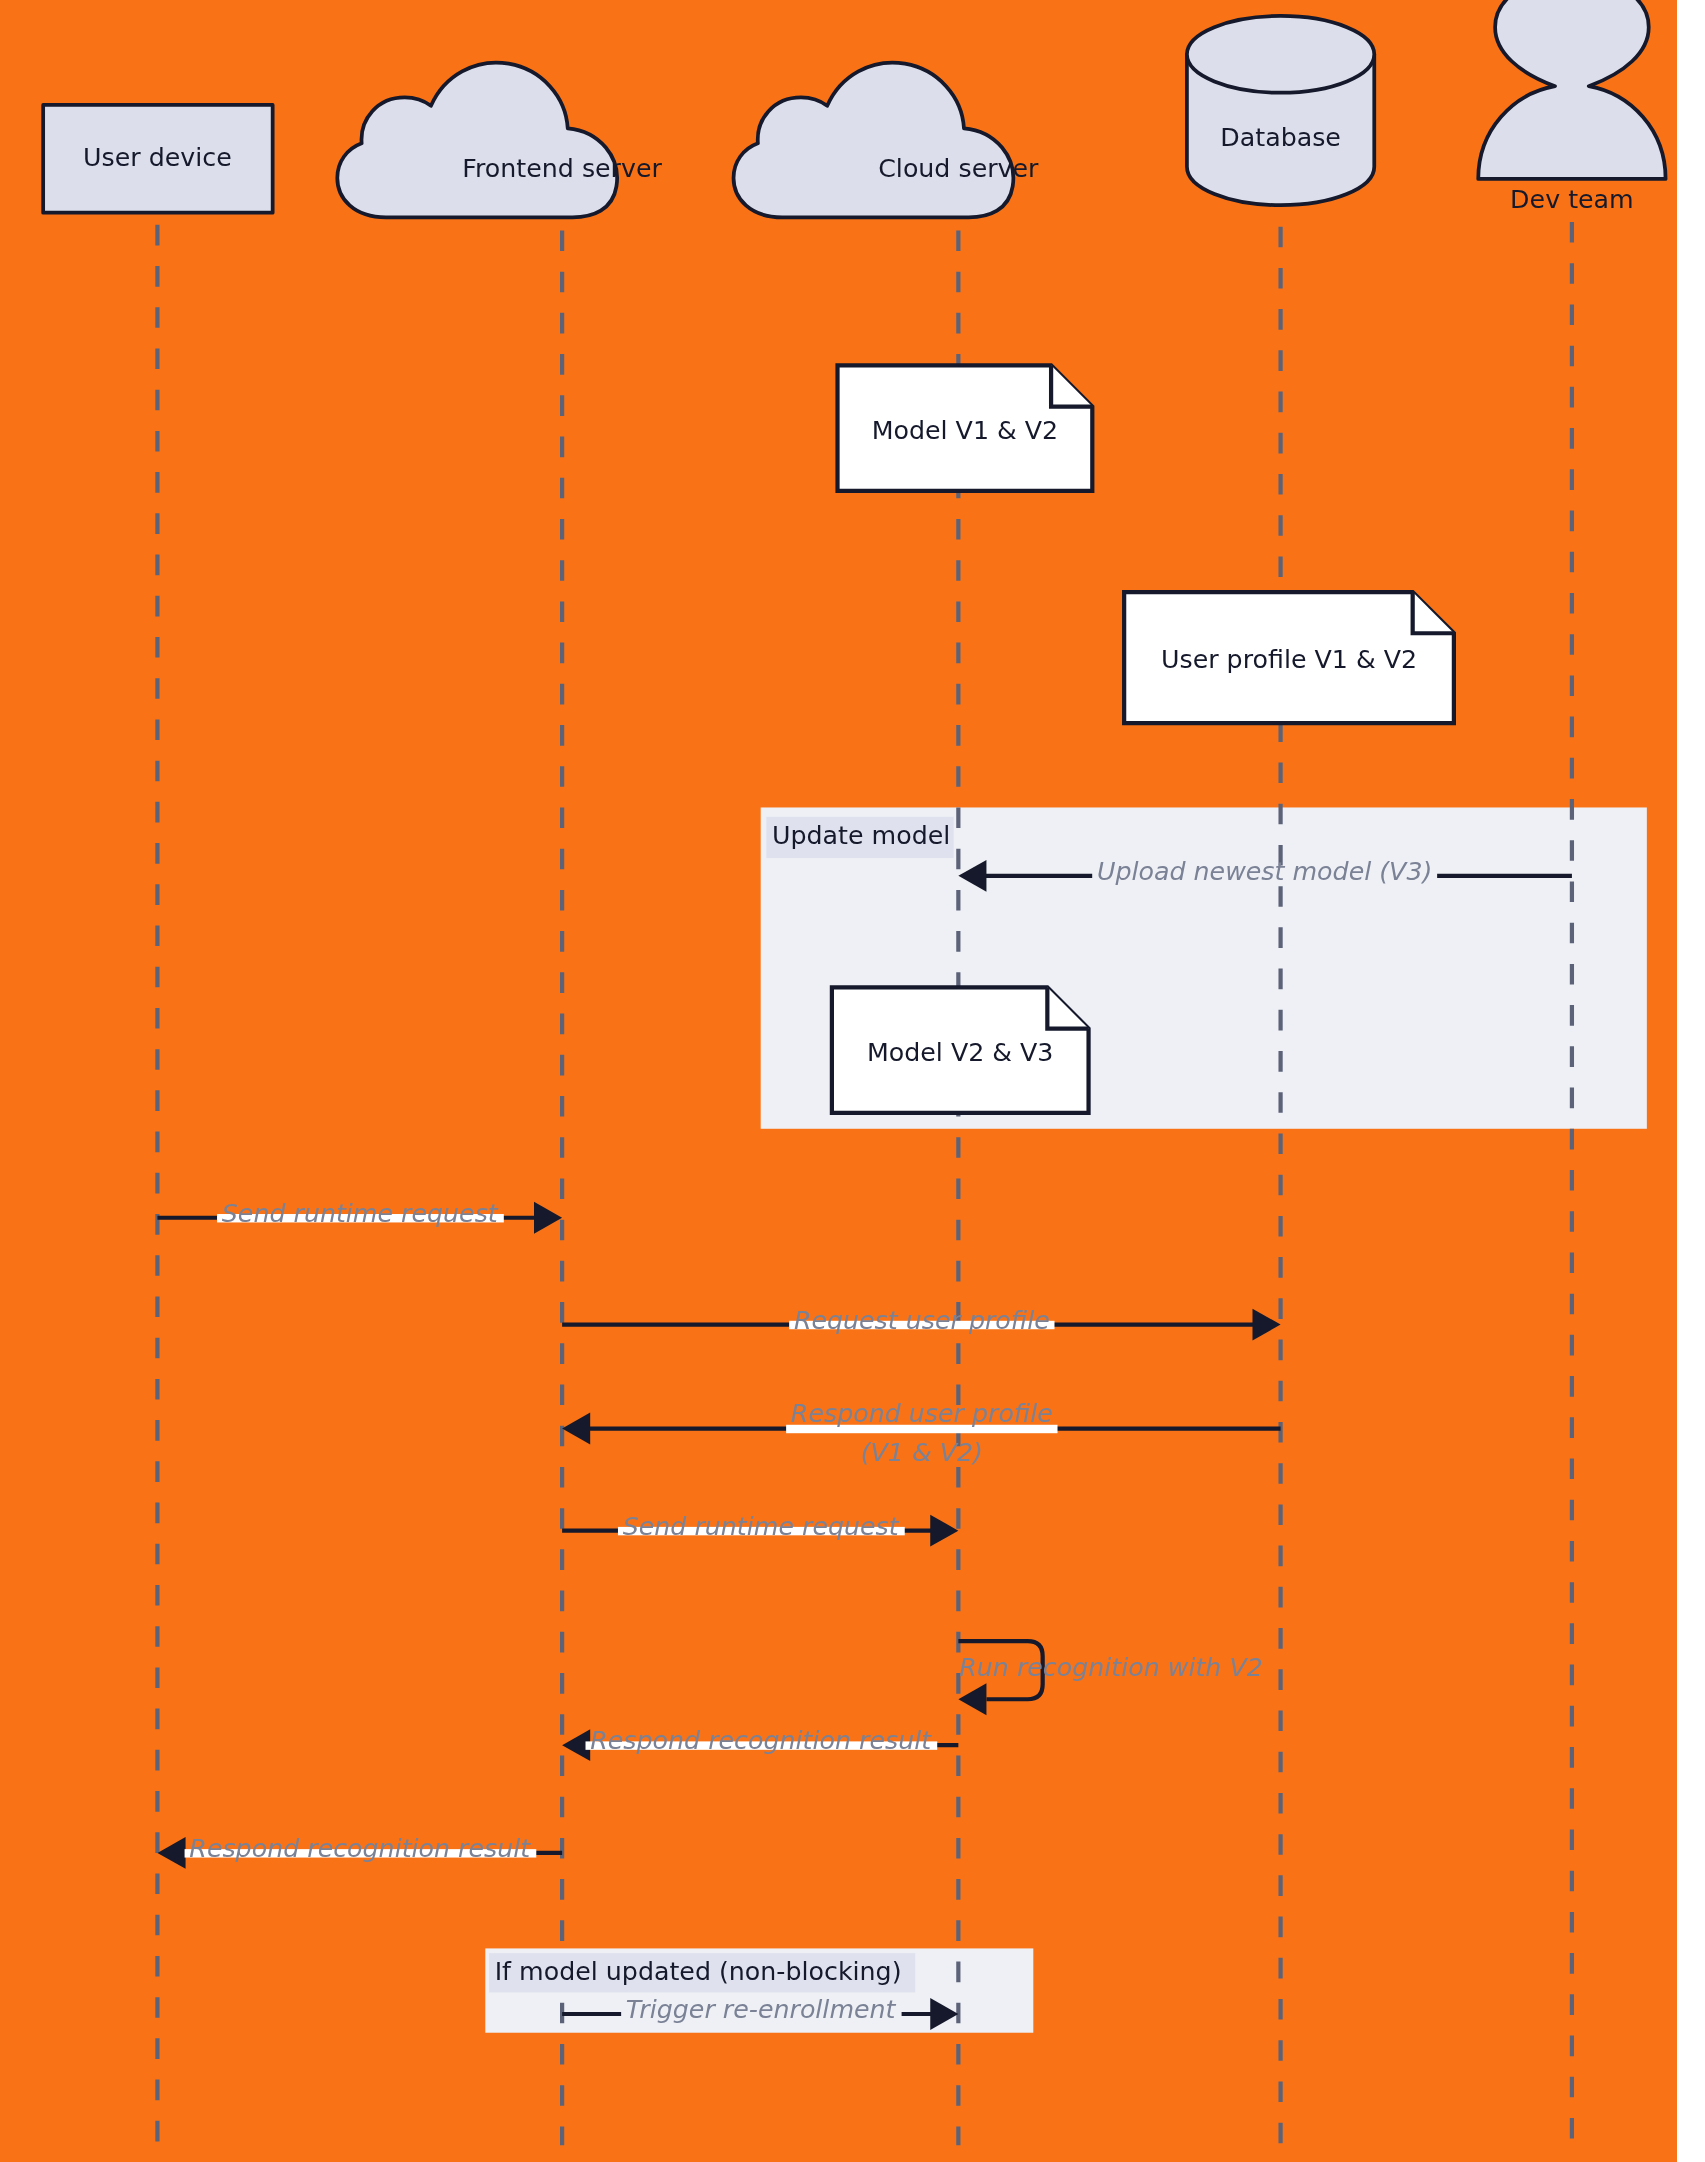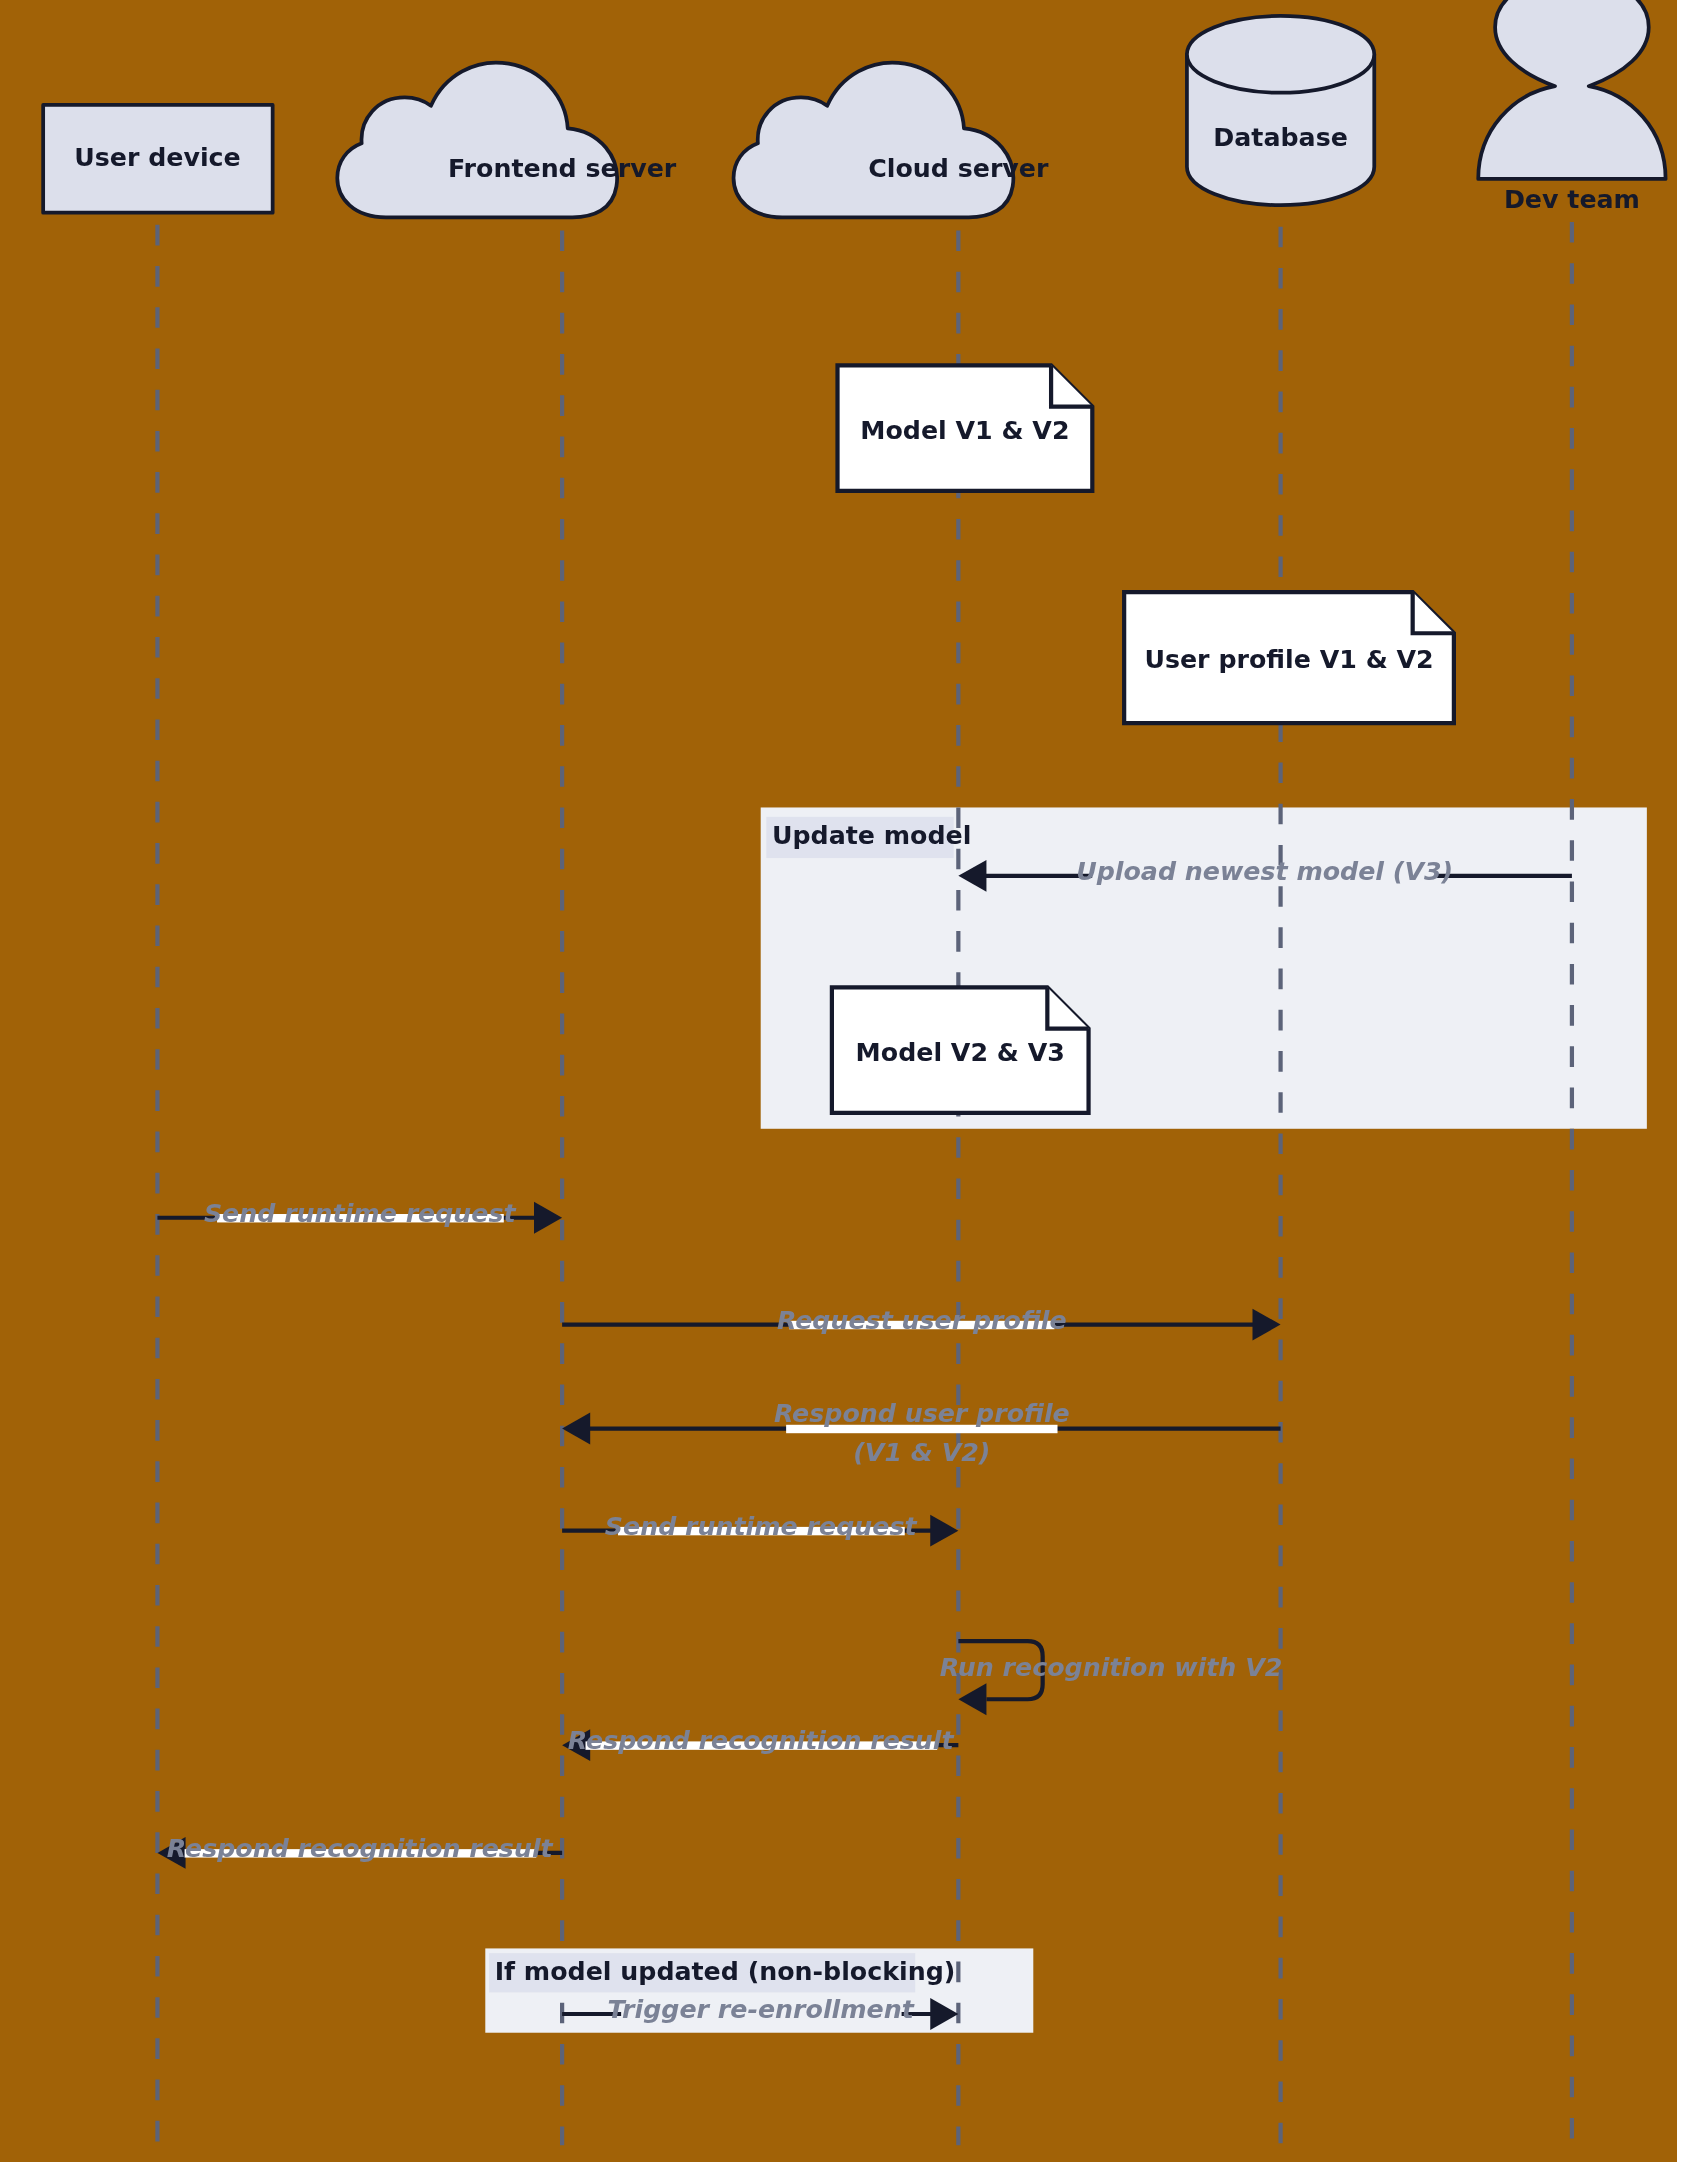--- a/index.html
+++ b/index.html
@@ -11,22 +11,21 @@
   body {
     width: 1705px;
     height: 2162px;
     font-family: "DejaVu Sans", "Liberation Sans", sans-serif;
     overflow: hidden;
   }
   #diagram-root {
     position: relative;
     width: 1677px;
     height: 2162px;
-    background: #a16207;
-    font-weight: bold;
+    background: #f97316;
   }
   svg#seq-svg {
     position: absolute;
     left: 0;
     top: 0;
     width: 1705px;
     height: 2162px;
     display: block;
   }
   .actor-label {

